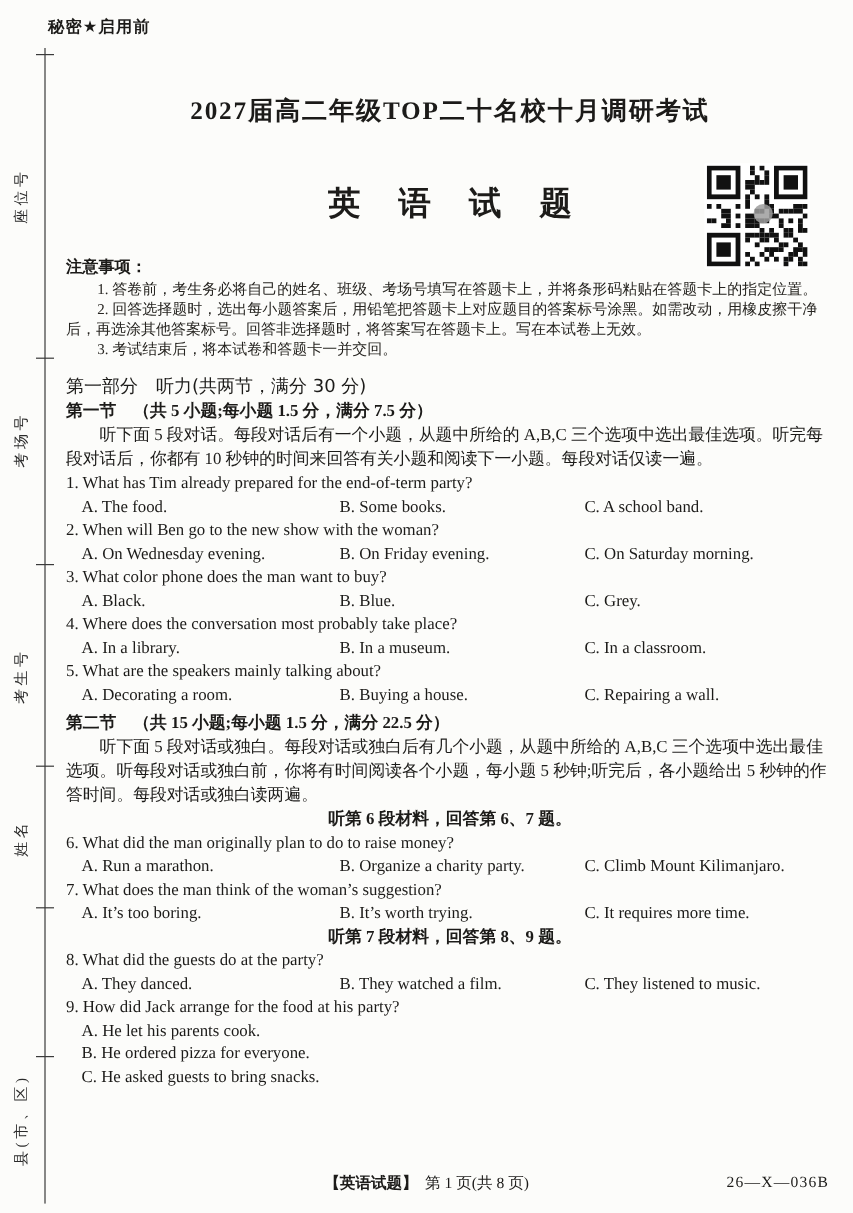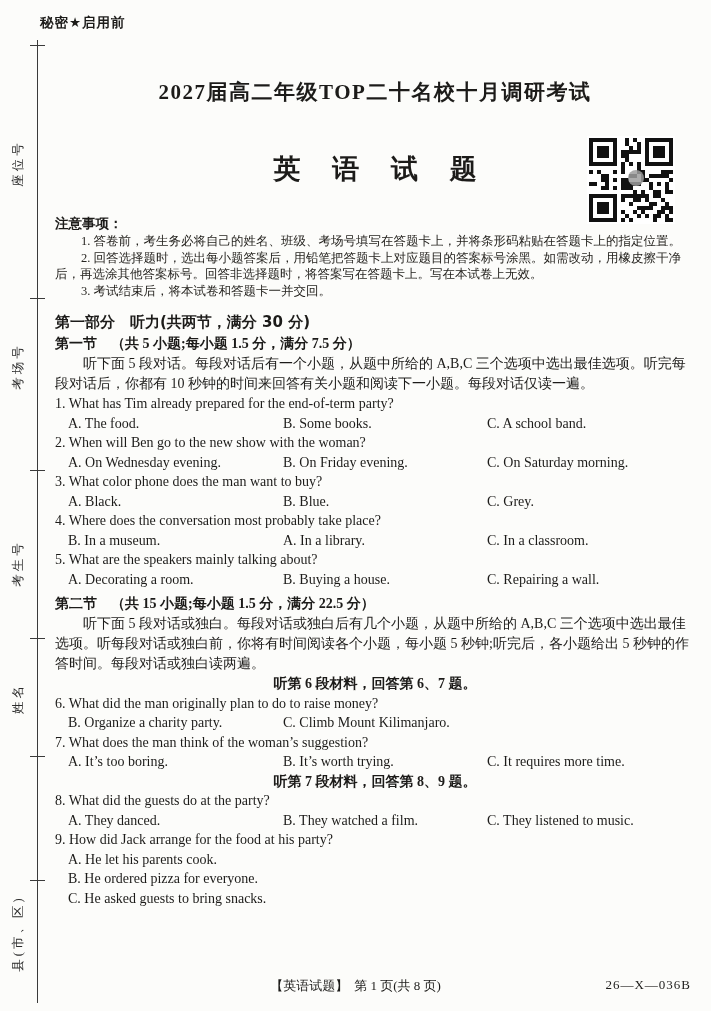--- a/index.html
+++ b/index.html
@@ -37,37 +37,37 @@
     background:#fff; padding:2px;
   }
   .qr svg { width:100%; height:100%; display:block; }
   .notes { margin-top:26px; }
   .notes-heading {
     font-family:"DejaVu Sans","Liberation Sans",sans-serif;
     font-weight:bold; font-size:13.5px; line-height:20px;
   }
   .note { font-size:12.5px; line-height:16.5px; text-indent:26px; color:#262420; }
   .part-heading {
-    margin-top:12px; font-size:15px; font-weight:bold; line-height:22px;
+    margin-top:12px; font-size:15px; font-weight:normal; line-height:22px;
     font-family:"DejaVu Sans","Liberation Sans",sans-serif;
   }
   .sec-heading { font-size:14px; font-weight:bold; line-height:21px; }
   .instr { font-size:14px; line-height:20px; text-indent:28px; }
   .q-stem { font-size:14px; line-height:19.5px; }
   .q-opts {
     display:grid; grid-template-columns:215px 204px 1fr;
     padding-left:13px; font-size:14px; line-height:19.5px;
   }
   .q-opts.stacked { display:block; }
   .q-opts.stacked .opt { display:block; }
   .lead { font-size:14px; font-weight:bold; line-height:19.5px;text-align:center; }
   
   .footer { position:absolute; bottom:16px; left:0; width:711px; height:18px; font-size:13px; }
   .footer-center { position:absolute; left:0; right:0; text-align:center; }
-  .footer-title { font-weight:normal; }
+  .footer-title { font-weight:bold; }
   .footer-page { margin-left:6px;margin-top:44px; }
   .footer-code { position:absolute; right:20px; top:0; letter-spacing:1px; }
 </style>
 </head>
 <body>
 
 <div class="page">
 
   <div class="binding-strip">
     <div class="binding-line"></div>
@@ -263,22 +263,22 @@
       <div class="q-opts">
         <span class="opt">A. Black.</span>
         <span class="opt">B. Blue.</span>
         <span class="opt">C. Grey.</span>
       </div>
     </div>
 
     <div>
       <div class="q-stem">4. Where does the conversation most probably take place?</div>
       <div class="q-opts">
+        <span class="opt">A. In a library.</span>
         <span class="opt">B. In a museum.</span>
-        <span class="opt">A. In a library.</span>
         <span class="opt">C. In a classroom.</span>
       </div>
     </div>
 
     <div>
       <div class="q-stem">5. What are the speakers mainly talking about?</div>
       <div class="q-opts">
         <span class="opt">A. Decorating a room.</span>
         <span class="opt">B. Buying a house.</span>
         <span class="opt">C. Repairing a wall.</span>
@@ -286,20 +286,21 @@
     </div>
 
     <div class="sec-heading" style="margin-top:4px">第二节　（共 15 小题;每小题 1.5 分，满分 22.5 分）</div>
     <p class="instr">听下面 5 段对话或独白。每段对话或独白后有几个小题，从题中所给的 A,B,C 三个选项中选出最佳选项。听每段对话或独白前，你将有时间阅读各个小题，每小题 5 秒钟;听完后，各小题给出 5 秒钟的作答时间。每段对话或独白读两遍。</p>
 
     <div class="lead">听第 6 段材料，回答第 6、7 题。</div>
 
     <div>
       <div class="q-stem">6. What did the man originally plan to do to raise money?</div>
       <div class="q-opts">
+        <span class="opt">A. Run a marathon.</span>
         <span class="opt">B. Organize a charity party.</span>
         <span class="opt">C. Climb Mount Kilimanjaro.</span>
       </div>
     </div>
 
     <div>
       <div class="q-stem">7. What does the man think of the woman’s suggestion?</div>
       <div class="q-opts">
         <span class="opt">A. It’s too boring.</span>
         <span class="opt">B. It’s worth trying.</span>

